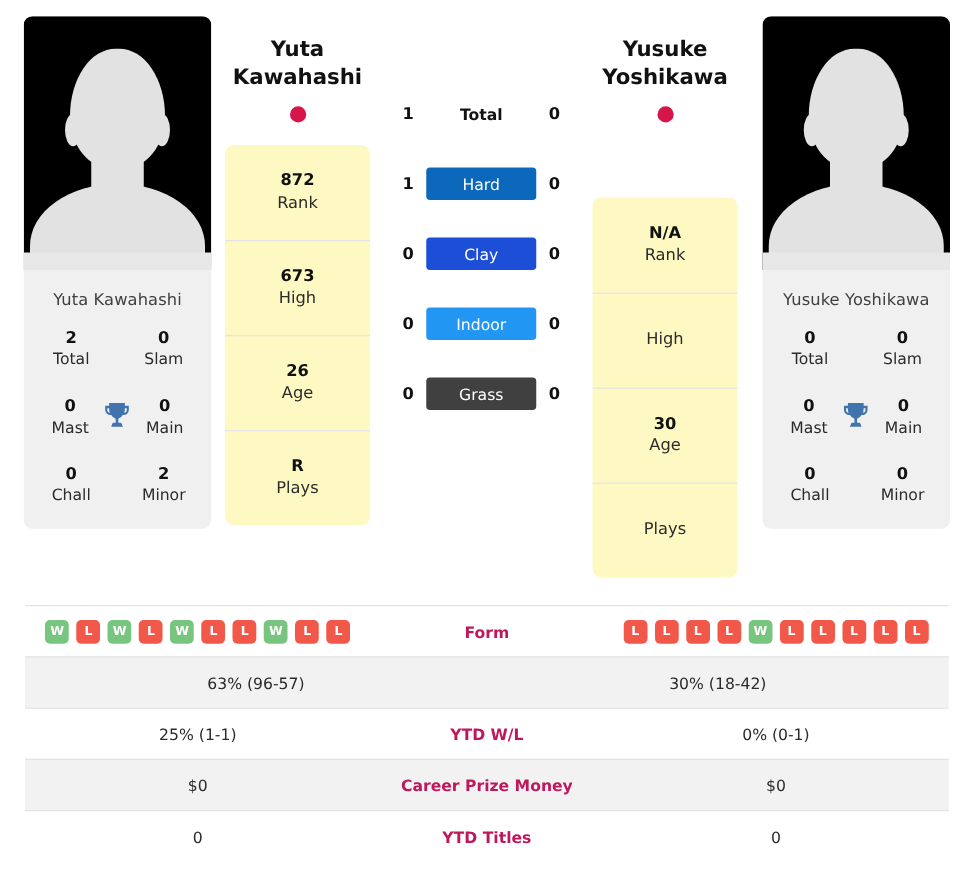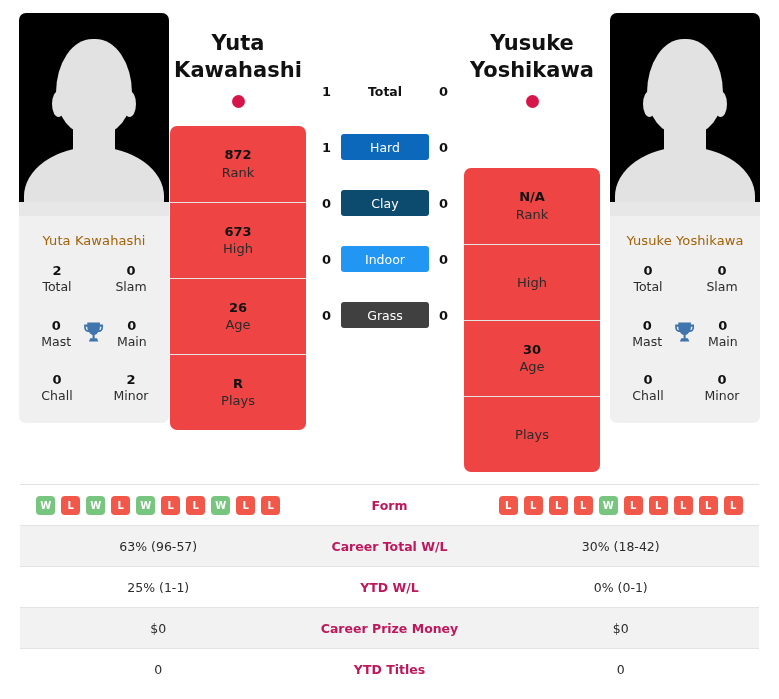--- a/index.html
+++ b/index.html
@@ -61,21 +61,21 @@
     background: #e2e2e2;
     border-radius: 50% 50% 0 0 / 62% 62% 0 0;
   }
   .photo-fade {
     position: absolute; left: 0; bottom: 0; width: 150px; height: 14px;
     background: #e7e7e7;
   }
 
   .photo-name {
     text-align: center;
-    font-size: 13px; color: #a16207;
+    font-size: 13px; color: #404040;
     padding: 17px 4px 14px 4px;
     letter-spacing: .1px;
   }
   .trophy-grid {
     position: relative;
     padding: 0 0 18px 0;
   }
   .trophy-row {
     display: flex; align-items: center; justify-content: space-between;
     padding: 0 12px; margin-bottom: 21px;
@@ -88,32 +88,32 @@
 
   
   .namecol {
     flex: 0 0 116px; width: 116px;
     display: flex; flex-direction: column; align-items: center;
   }
   .namecol.left  { margin-left: 11px; }
   .namecol.right { margin-right: 20px; }
   .pname {
     text-align: center;
-    font-size: 21px; font-weight: 700; color: #111;
+    font-size: 17px; font-weight: 700; color: #111;
     line-height: 1.28;
     margin-top: 30px;
   }
   .flag-dot {
     width: 13px; height: 13px; border-radius: 50%;
     background: #d6164b;
     margin-top: 11px;
   }
   .minicard {
-    width: 136px;
-    background: #ef4444;
+    width: 116px;
+    background: #fef9c3;
     border-radius: 7px;
     overflow: hidden;
   }
   .minicard.lpos { margin-top: 18px; }
   .minicard.rpos { margin-top: 60px; }
   .mrow {
     height: 76px;
     display: flex; flex-direction: column;
     align-items: center; justify-content: center;
     border-top: 1px solid #e4e4e4;
@@ -265,21 +265,21 @@
         <div class="total-lab">Total</div>
         <div class="sc l">0</div>
       </div>
       <div class="srow">
         <div class="sc r">1</div>
         <div class="badge" style="background:#0b68ba">Hard</div>
         <div class="sc l">0</div>
       </div>
       <div class="srow">
         <div class="sc r">0</div>
-        <div class="badge" style="background:#0c4a6e">Clay</div>
+        <div class="badge" style="background:#1d4ed8">Clay</div>
         <div class="sc l">0</div>
       </div>
       <div class="srow">
         <div class="sc r">0</div>
         <div class="badge" style="background:#2196f3">Indoor</div>
         <div class="sc l">0</div>
       </div>
       <div class="srow">
         <div class="sc r">0</div>
         <div class="badge" style="background:#404040">Grass</div>
@@ -391,21 +391,20 @@
             <div class="fb L">L</div>
             <div class="fb L">L</div>
             <div class="fb L">L</div>
             <div class="fb L">L</div>
           </div>
       </div>
     </div>
 
     <div class="trow shade">
       <div class="tl">63% (96-57)</div>
-      <div class="tm">Career Total W/L</div>
       <div class="tr">30% (18-42)</div>
     </div>
 
     <div class="trow">
       <div class="tl">25% (1-1)</div>
       <div class="tm">YTD W/L</div>
       <div class="tr">0% (0-1)</div>
     </div>
 
     <div class="trow shade">

